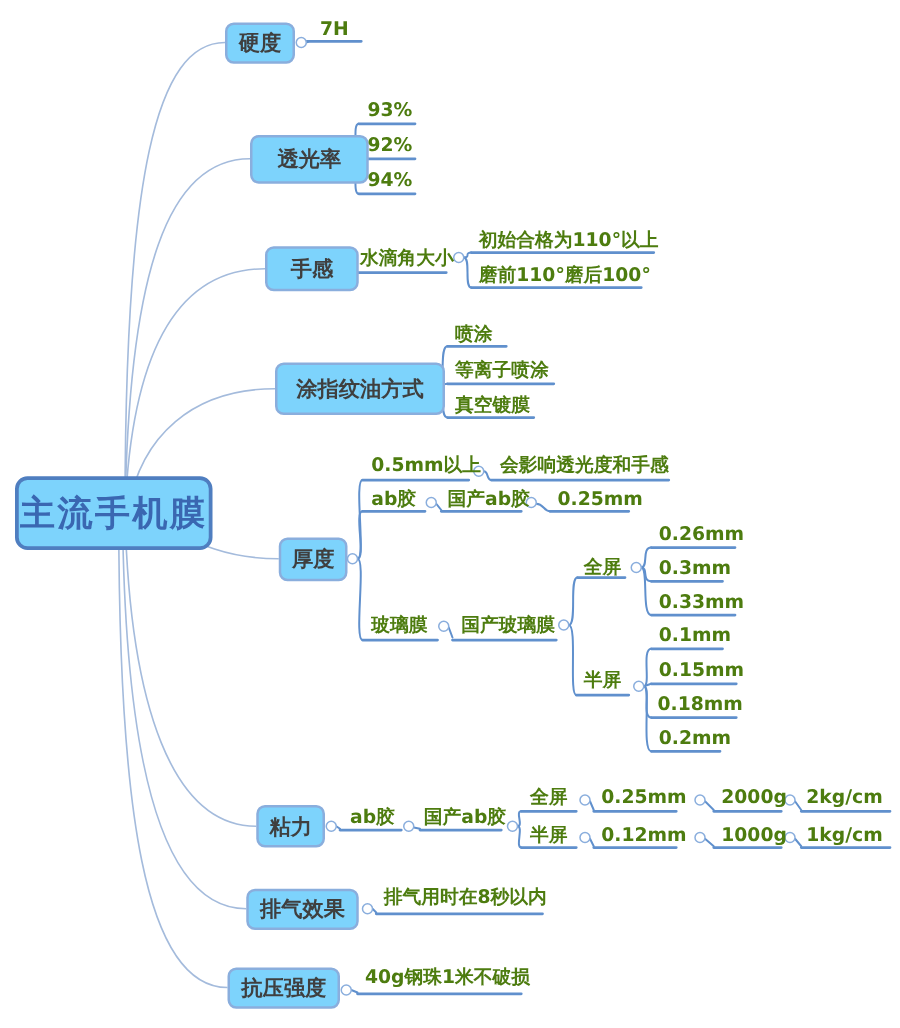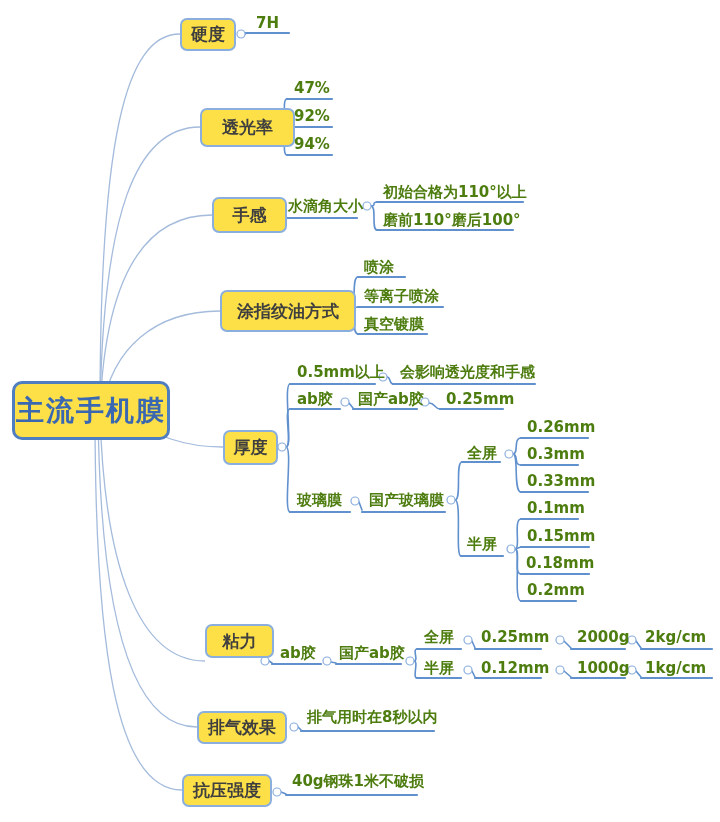--- a/index.html
+++ b/index.html
@@ -1,19 +1,19 @@
 <!DOCTYPE html>
 <html><head>
 <meta charset="utf-8">
 <style>
   html,body{margin:0;padding:0;background:#fff;}
   .canvas{position:relative;width:720px;height:822px;background:#ffffff;overflow:hidden;
           font-family:"DejaVu Sans","Liberation Sans",sans-serif;}
   svg.wires{position:absolute;left:0;top:0;}
-  .box{position:absolute;box-sizing:border-box;background:#fde047;border:2px solid #8aaedd;
+  .box{position:absolute;box-sizing:border-box;background:#7dd3fc;border:2px solid #8aaedd;
        border-radius:7px;display:flex;align-items:center;justify-content:center;
        font-size:17px;font-weight:600;color:#3f3f3f;white-space:nowrap;text-align:right;}
   .rootbox{border:3px solid #4f7ec0;border-radius:10px;font-size:28px;font-weight:700;
        color:#3a67b1;letter-spacing:2px;}
   .t{position:absolute;font-size:15px;line-height:18px;font-weight:600;color:#4d7c0f;
        white-space:nowrap;}
 </style>
 </head>
 <body>
 
@@ -115,27 +115,27 @@
     </g>
   </svg>
 
   <div class="box rootbox" style="left:12px;top:381px;width:158px;height:59px">主流手机膜</div>
 
   <div class="box" style="left:180px;top:18px;width:56px;height:33px">硬度</div>
   <div class="box" style="left:200px;top:108px;width:95px;height:39px">透光率</div>
   <div class="box" style="left:212px;top:197px;width:75px;height:36px">手感</div>
   <div class="box" style="left:220px;top:290px;width:136px;height:42px">涂指纹油方式</div>
   <div class="box" style="left:223px;top:430px;width:55px;height:35px">厚度</div>
-  <div class="box" style="left:205px;top:624px;width:69px;height:34px">粘力</div>
+  <div class="box" style="left:205px;top:644px;width:55px;height:34px">粘力</div>
   <div class="box" style="left:182px;top:774px;width:90px;height:33px">抗压强度</div>
   <div class="box" style="left:197px;top:711px;width:90px;height:33px">排气效果</div>
 
   <div class="t" style="left:256px;top:14px">7H</div>
 
-  <div class="t" style="left:294px;top:79px">47%</div>
+  <div class="t" style="left:294px;top:79px">93%</div>
   <div class="t" style="left:294px;top:107px">92%</div>
   <div class="t" style="left:294px;top:135px">94%</div>
 
   <div class="t" style="left:288px;top:197px">水滴角大小</div>
   <div class="t" style="left:383px;top:183px">初始合格为110°以上</div>
   <div class="t" style="left:383px;top:211px">磨前110°磨后100°</div>
 
   <div class="t" style="left:364px;top:258px">喷涂</div>
   <div class="t" style="left:364px;top:287px">等离子喷涂</div>
   <div class="t" style="left:364px;top:315px">真空镀膜</div>

